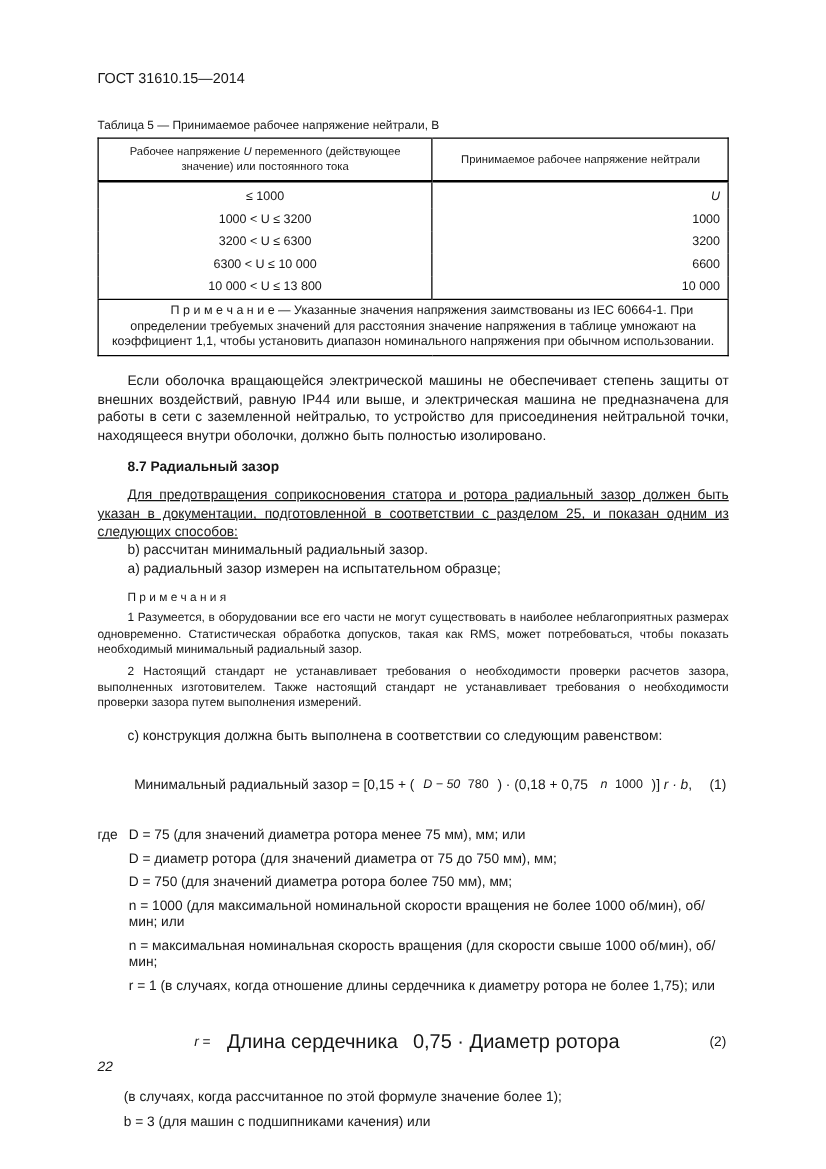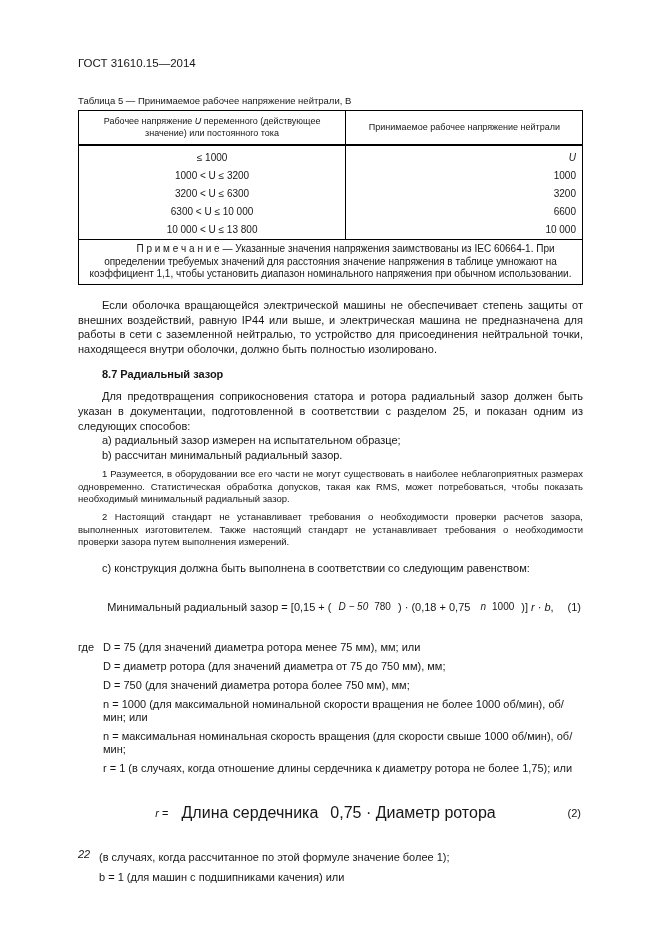--- a/index.html
+++ b/index.html
@@ -26,21 +26,21 @@
   table.data-table td { text-align:center; font-size:10px; padding:3.5px 6px; }
   table.data-table tr.first-row td { padding-top:6px; }
   td.table-note {
     border-top:1px solid #000; text-align:justify; font-size:9.3px; line-height:12.5px;
     padding:5px 9px 7px 7px; text-indent:30px;
   }
 
   .para { font-size:11px; line-height:14.6px; text-align:justify; text-indent:24px; }
   .para1 { margin-top:13px; }
   .section-heading { margin-top:12px; font-size:11px; font-weight:700; padding-left:24px; }
-  .para2 { margin-top:9px; }
+  .para2 { margin-top:9px;text-decoration:underline; }
   .list-item { font-size:11px; line-height:15px; padding-left:24px; }
 
   .notes-label { margin-top:10px; padding-left:24px; font-size:9.5px; }
   .note-para { margin-top:5px; font-size:9.5px; line-height:12.6px; text-align:justify; text-indent:24px; }
 
   .item-c { margin-top:13px; font-size:11px; padding-left:24px; }
 
   .formula-row {
     position:relative; display:flex; justify-content:center; align-items:center;
     margin:27px 0 28px 0; font-size:11px;
@@ -106,23 +106,24 @@
         <td colspan="2" class="table-note"><span>П р и м е ч а н и е — </span><span>Указанные значения напряжения заимствованы из IEC 60664-1. При определении требуемых значений для расстояния значение напряжения в таблице умножают на коэффициент 1,1, чтобы установить диапазон номинального напряжения при обычном использовании.</span></td>
       </tr>
     </tbody>
   </table>
 
   <p class="para para1">Если оболочка вращающейся электрической машины не обеспечивает степень защиты от внешних воздействий, равную IP44 или выше, и электрическая машина не предназначена для работы в сети с заземленной нейтралью, то устройство для присоединения нейтральной точки, находящееся внутри оболочки, должно быть полностью изолировано.</p>
 
   <h3 class="section-heading">8.7 Радиальный зазор</h3>
 
   <p class="para para2">Для предотвращения соприкосновения статора и ротора радиальный зазор должен быть указан в документации, подготовленной в соответствии с разделом 25, и показан одним из следующих способов:</p>
+  <div class="list-item">b) рассчитан минимальный радиальный зазор.</div>
   <div class="list-item">a) радиальный зазор измерен на испытательном образце;</div>
-  <div class="list-item">b) рассчитан минимальный радиальный зазор.</div>
 
+  <div class="notes-label">П р и м е ч а н и я</div>
   <p class="note-para">1 Разумеется, в оборудовании все его части не могут существовать в наиболее неблагоприятных размерах одновременно. Статистическая обработка допусков, такая как RMS, может потребоваться, чтобы показать необходимый минимальный радиальный зазор.</p>
   <p class="note-para">2 Настоящий стандарт не устанавливает требования о необходимости проверки расчетов зазора, выполненных изготовителем. Также настоящий стандарт не устанавливает требования о необходимости проверки зазора путем выполнения измерений.</p>
 
   <div class="item-c">c) конструкция должна быть выполнена в соответствии со следующим равенством:</div>
 
   <div class="formula-row">
     <span class="f-part">Минимальный радиальный зазор = [0,15 + (</span>
     <span class="frac">
         <span class="num it">D − 50</span>
         <span class="bar"></span>
@@ -155,19 +156,19 @@
     <span class="frac frac2">
         <span class="num">Длина сердечника</span>
         <span class="bar"></span>
         <span class="den">0,75 · Диаметр ротора</span>
       </span>
     <span class="formula-num">(2)</span>
   </div>
 
   <div class="tail">
     <div class="tail-line">(в случаях, когда рассчитанное по этой формуле значение более 1);</div>
-    <div class="tail-line">b = 1 (для машин с подшипниками качения) или</div>
+    <div class="tail-line">b = 3 (для машин с подшипниками качения) или</div>
 
   </div>
 
   <div class="page-number">22</div>
 
 </div>
 
 </body></html>

